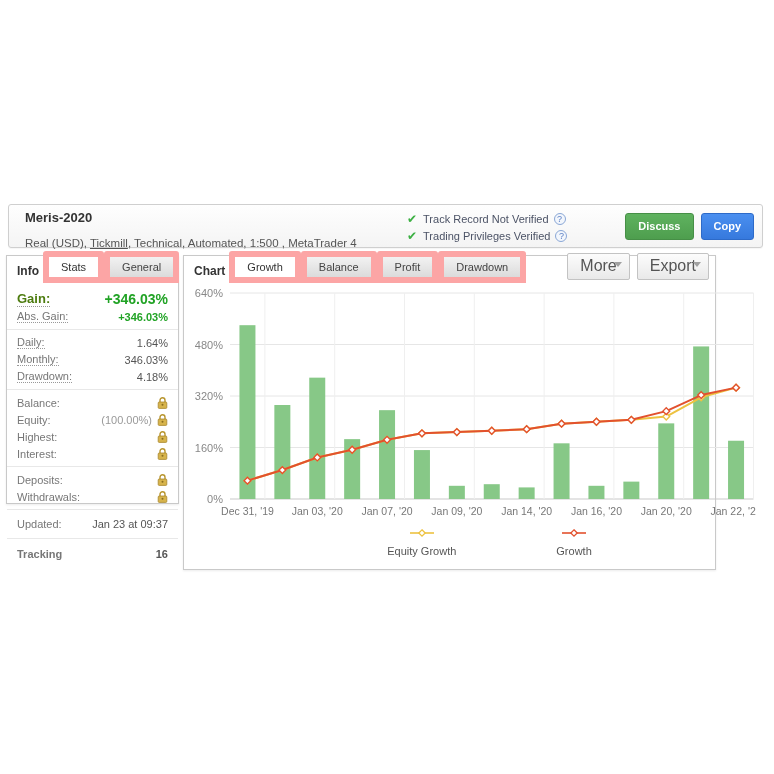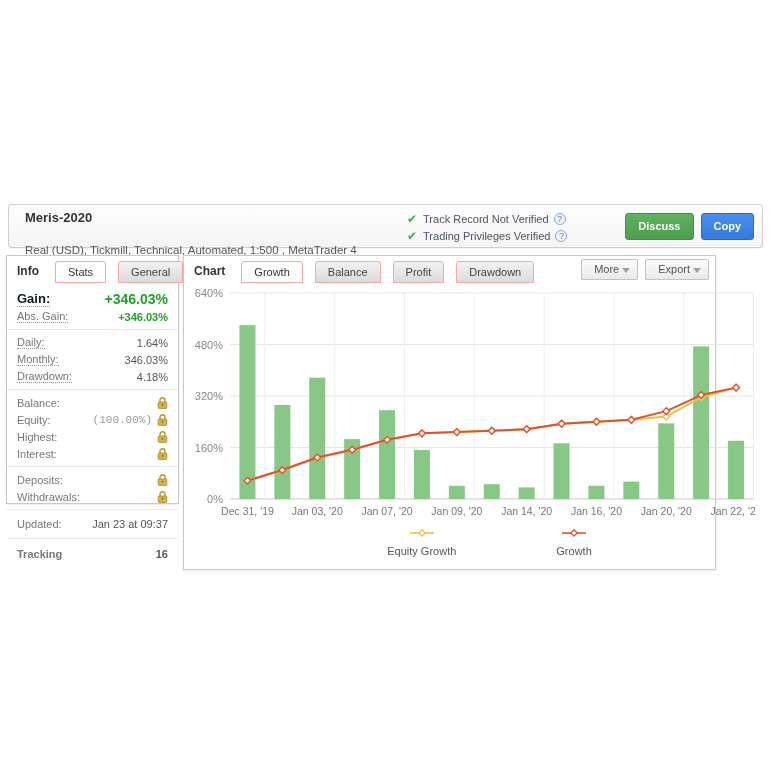--- a/index.html
+++ b/index.html
@@ -6,21 +6,21 @@
   html,body { background:#fff; }
   body { font-family: "Liberation Sans", "DejaVu Sans", sans-serif; }
   #stage { position:relative; width:774px; height:774px; background:#fff; overflow:hidden; }
 
   
   .header-bar { position:absolute; left:8px; top:204px; width:755px; height:44px;
     background:linear-gradient(#fefefe,#f4f4f4); border:1px solid #cfcfcf; border-radius:3px;
     box-shadow:0 1px 1px rgba(0,0,0,.04); }
   .header-id { position:absolute; left:16px; top:5px; }
   .header-title { font-size:13px; font-weight:bold; color:#333; }
-  .header-sub { font-size:11.5px; color:#555; margin-top:19px; }
+  .header-sub { font-size:11.5px; color:#555; margin-top:12px; }
   .header-sub a { color:#555; text-decoration:underline; cursor:pointer; }
   .verify-block { position:absolute; left:398px; top:5px; }
   .verify-row { display:flex; align-items:center; height:17px; }
   .check-icon { color:#3cb043; font-size:12px; font-weight:bold; margin-right:6px; }
   .verify-label { font-size:11px; color:#4c5366; }
   .help-icon { display:inline-block; width:12px; height:12px; margin-left:5px; border:1px solid #8aa7d6;
     border-radius:50%; color:#5b7fc4; font-size:9px; line-height:10px; text-align:center; background:#f2f6fc; cursor:pointer; }
   .help-icon::after { content:"?"; }
   .header-buttons { position:absolute; right:8px; top:8px; display:flex; gap:7px; }
   .btn { display:inline-block; height:27px; padding:6px 12px; border-radius:3px; font-size:11px;
@@ -28,42 +28,42 @@
   .btn-discuss { background:linear-gradient(#5fb25f,#4e9e4e); border:1px solid #468f46; }
   .btn-copy { background:linear-gradient(#4a8ff0,#3679dd); border:1px solid #2d6ac8; }
 
   
   .panel { position:absolute; background:#fff; border:1px solid #c9c9c9; box-shadow:0 1px 2px rgba(0,0,0,.08); }
   #info-panel { left:6px; top:255px; width:173px; height:249px; }
   #chart-panel { left:183px; top:255px; width:533px; height:315px; }
 
   .tab-row { display:flex; align-items:flex-end; padding:4px 6px 0 10px; height:27px; }
   .section-label { font-size:12px; font-weight:bold; color:#333; padding:4px 4px 5px 0; }
-  .tab { font-size:11px; color:#444; padding:4px 12px; margin-left:12px; border:1px solid #fca5a5;
+  .tab { font-size:11px; color:#444; padding:4px 12px; margin-left:0; border:6px solid #fca5a5;
     border-radius:3px 3px 0 0; background:linear-gradient(#f2f2f2,#dbdbdb); cursor:pointer; white-space:nowrap; }
   .tab.active { background:#fff; color:#333; }
   .tab-spacer { flex:1; }
-  .dd-btn { position:relative; font-size:11px; color:#555; padding:3px 18px 4px 12px; margin-left:7px; margin-bottom:3px;
+  .dd-btn { position:relative; font-size:16px; color:#555; padding:3px 12px 4px 12px; margin-left:7px; margin-bottom:3px;
     border:1px solid #c3c3c3; border-radius:2px; background:linear-gradient(#fcfcfc,#e9e9e9); cursor:pointer; }
   .dd-arrow { position:absolute; right:7px; top:8px; width:0; height:0;
     border-left:4px solid transparent; border-right:4px solid transparent; border-top:5px solid #a0a0a0; }
 
   
   .info-body { padding:4px 10px 0 10px; }
   .row { display:flex; justify-content:space-between; align-items:center; padding:2px 0; }
   .lbl { font-size:11px; color:#777; }
   .lbl.dotted { border-bottom:1px dotted #999; cursor:help; }
   .val { font-size:11px; color:#555; }
   .row-gain { padding:4px 0 1px 0; }
-  .row-gain .lbl { font-size:13px; font-weight:bold; color:#0f172a; }
+  .row-gain .lbl { font-size:13px; font-weight:bold; color:#4d7c0f; }
   .row-gain .val { font-size:14px; font-weight:bold; }
   .green { color:#21a325 !important; }
   .val-green-sm { font-size:11px; font-weight:bold; color:#21a325; }
   .divider { border-top:1px solid #e8e8e8; margin:4px -10px; }
-  .lockwrap { display:flex; align-items:center; gap:5px;font-family:Liberation Mono, monospace; }
+  .lockwrap { display:flex; align-items:center; gap:5px; }
   .pct-muted { font-size:11px; color:#999; }
   .lock-icon { display:inline-block; line-height:0; }
   .row-updated { padding:4px 0; }
   .row-tracking { padding:5px 0;font-weight:bold; }
 
   
   #growth-chart-svg { position:absolute; left:2px; top:30px; font-family:inherit; }
   .legend { position:absolute; left:44px; top:272px; width:523px; display:flex; justify-content:center; gap:100px; }
   .legend-item { display:flex; align-items:center; gap:7px;flex-direction:column; }
   .legend-label { font-size:11px; color:#555; }

